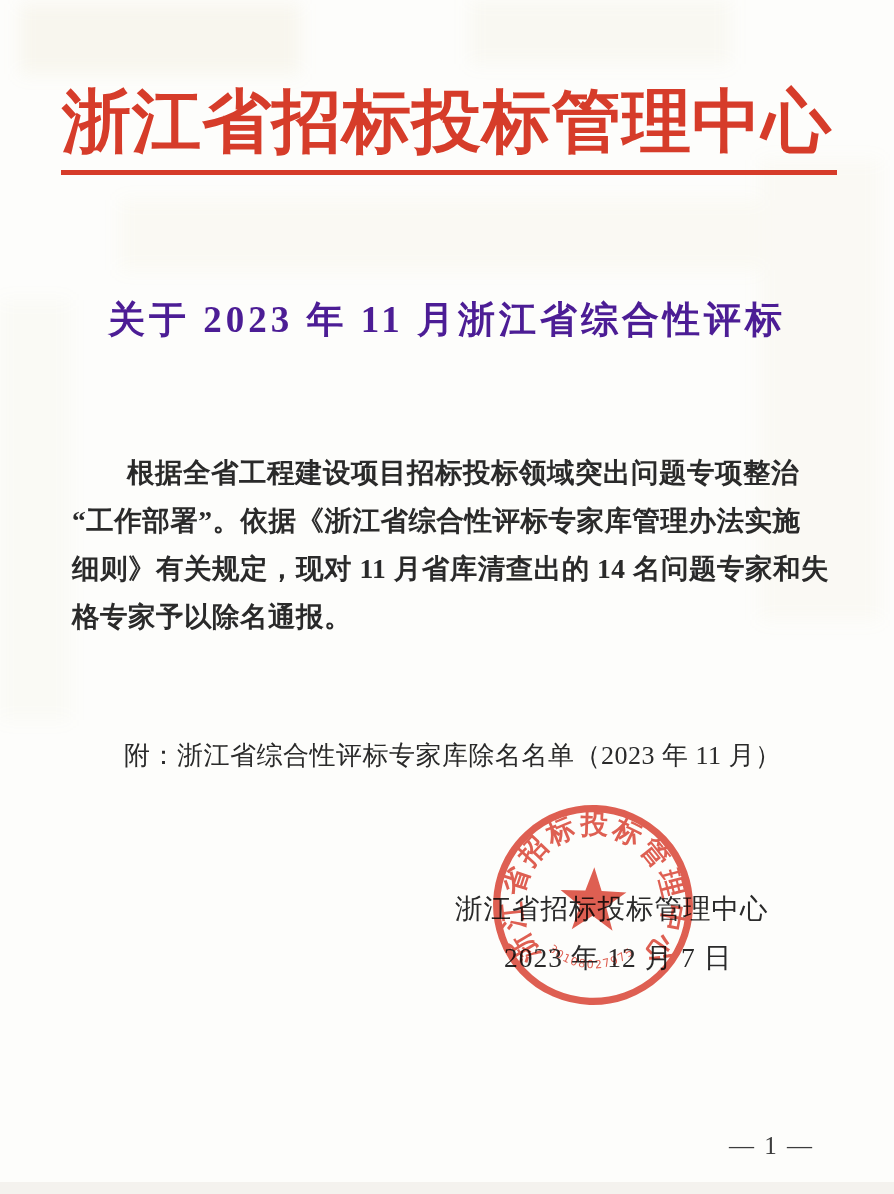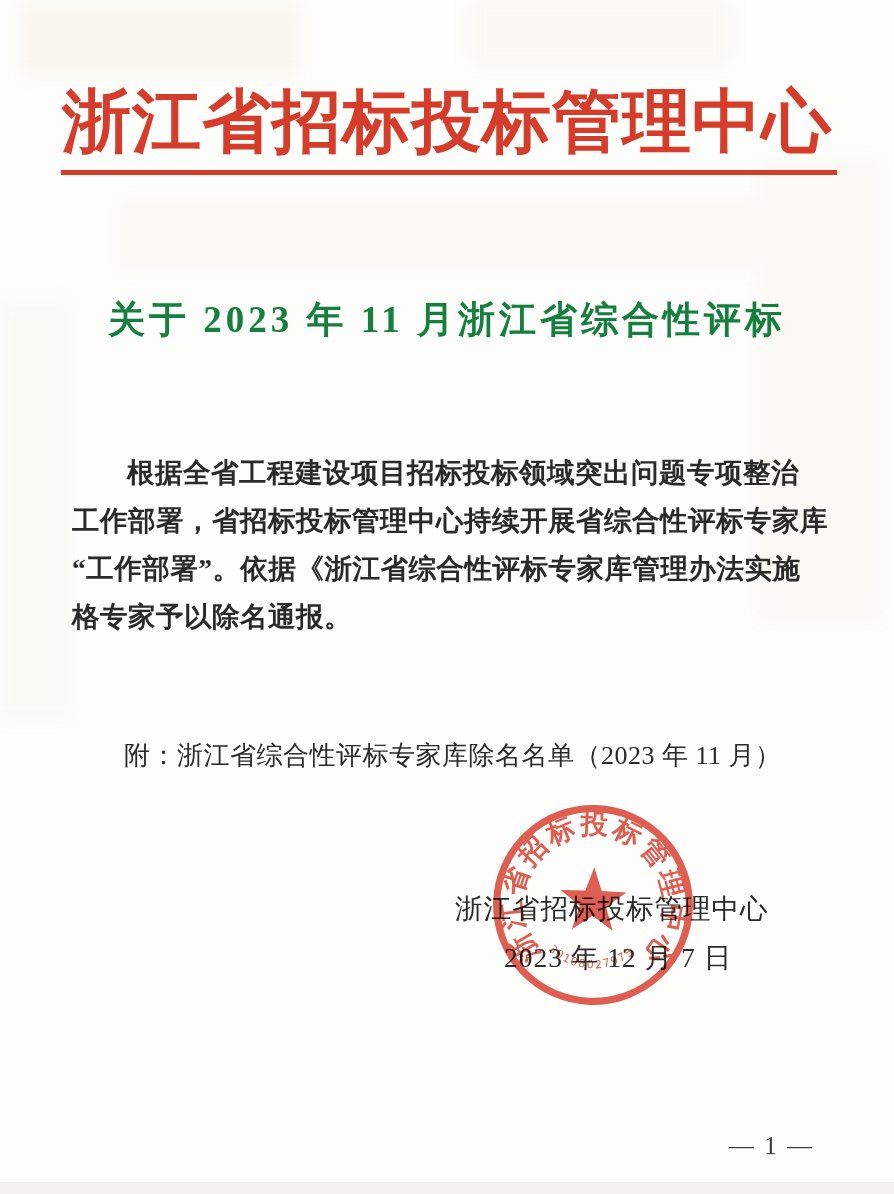--- a/index.html
+++ b/index.html
@@ -32,21 +32,21 @@
     line-height:92px;
     white-space:nowrap;
   }
   .letterhead-rule{
     position:absolute;left:61px;top:170px;width:776px;height:5px;
     background:#d63c2a;
   }
   .doc-title{
     position:absolute;left:0;top:293px;width:100%;
     text-align:center;
-    font-size:37px;font-weight:700;color:#15803d;
+    font-size:37px;font-weight:700;color:#4c1d95;
     line-height:53px;letter-spacing:4px;
     white-space:nowrap;
   }
   .body-text{
     position:absolute;left:72px;top:449px;width:756px;
     font-size:27.5px;line-height:48px;color:#2a2a2a;
     letter-spacing:.5px;
     font-weight:bold;
   }
   .body-text .line{white-space:nowrap;}
@@ -97,22 +97,22 @@
 
   <div class="letterhead">浙江省招标投标管理中心</div>
   <div class="letterhead-rule"></div>
 
   <div class="doc-title">
     <div>关于 2023 年 11 月浙江省综合性评标</div>
   </div>
 
   <div class="body-text">
     <div class="line indent">根据全省工程建设项目招标投标领域突出问题专项整治</div>
-    <div class="line">工作部署，省招标投标管理中心持续开展省综合性评标专家库</div>
     <div class="line">“工作部署”。依据《浙江省综合性评标专家库管理办法实施</div>
+    <div class="line">细则》有关规定，现对 11 月省库清查出的 14 名问题专家和失</div>
     <div class="line">格专家予以除名通报。</div>
   </div>
 
   <div class="attachment">附：浙江省综合性评标专家库除名名单（2023 年 11 月）</div>
 
   <div class="sig-org">浙江省招标投标管理中心</div>
   <div class="sig-date">2023 年 12 月 7 日</div>
 
   <svg class="seal" viewBox="0 0 200 200" width="204" height="204">
     <defs>

